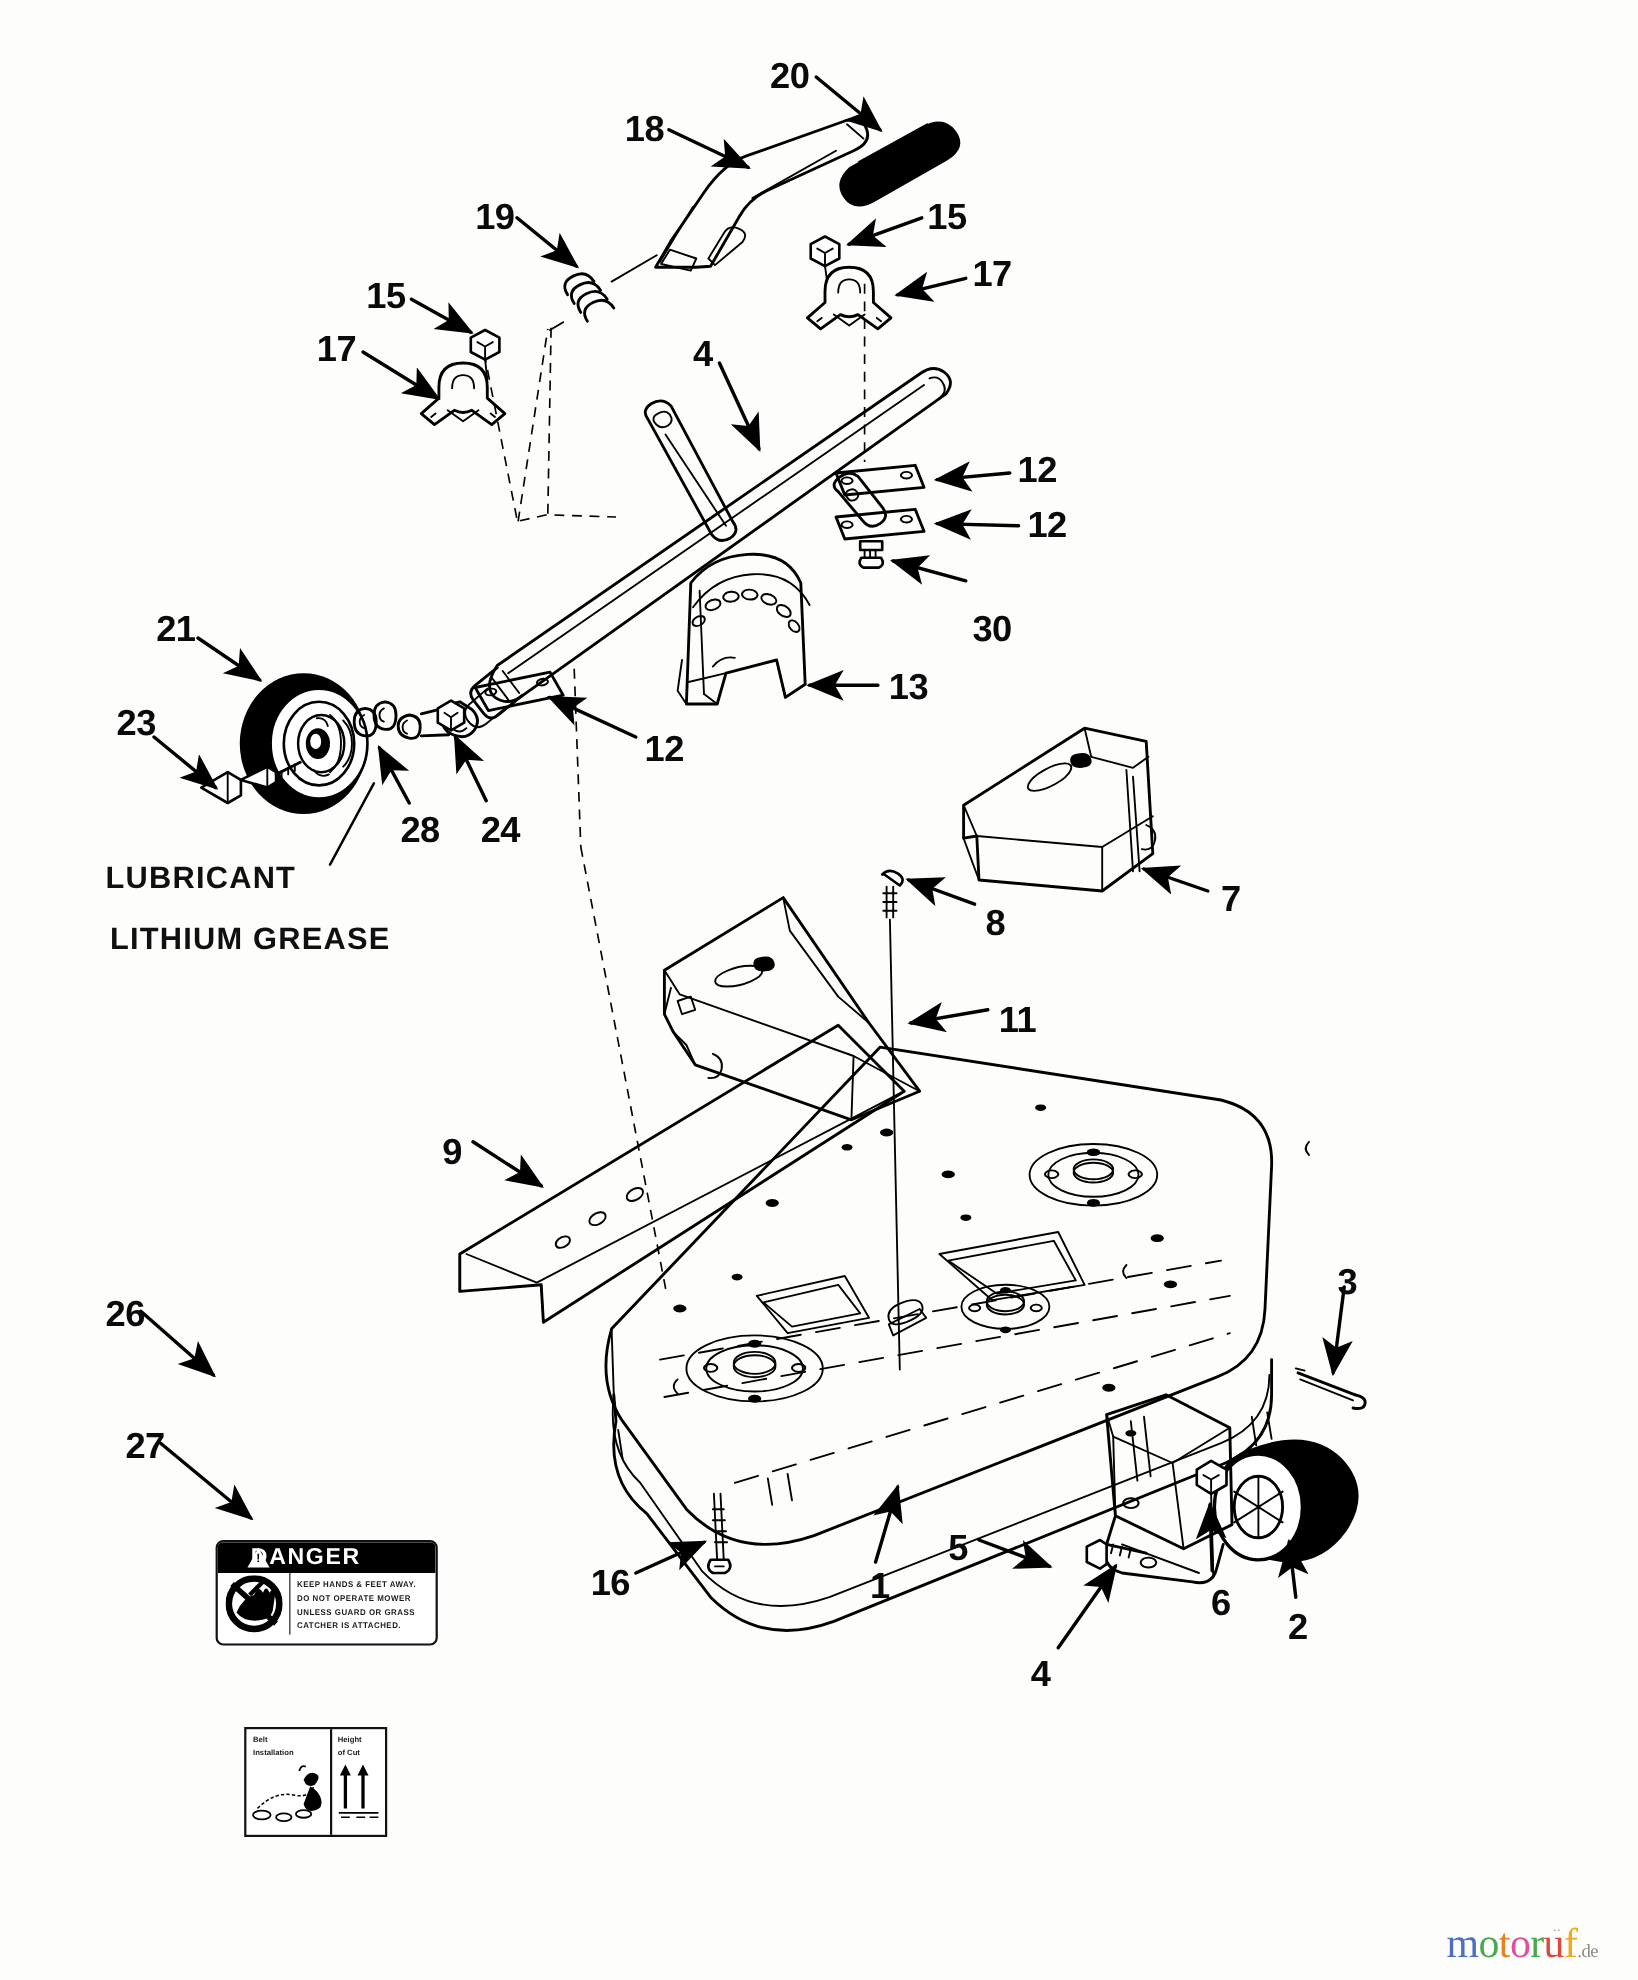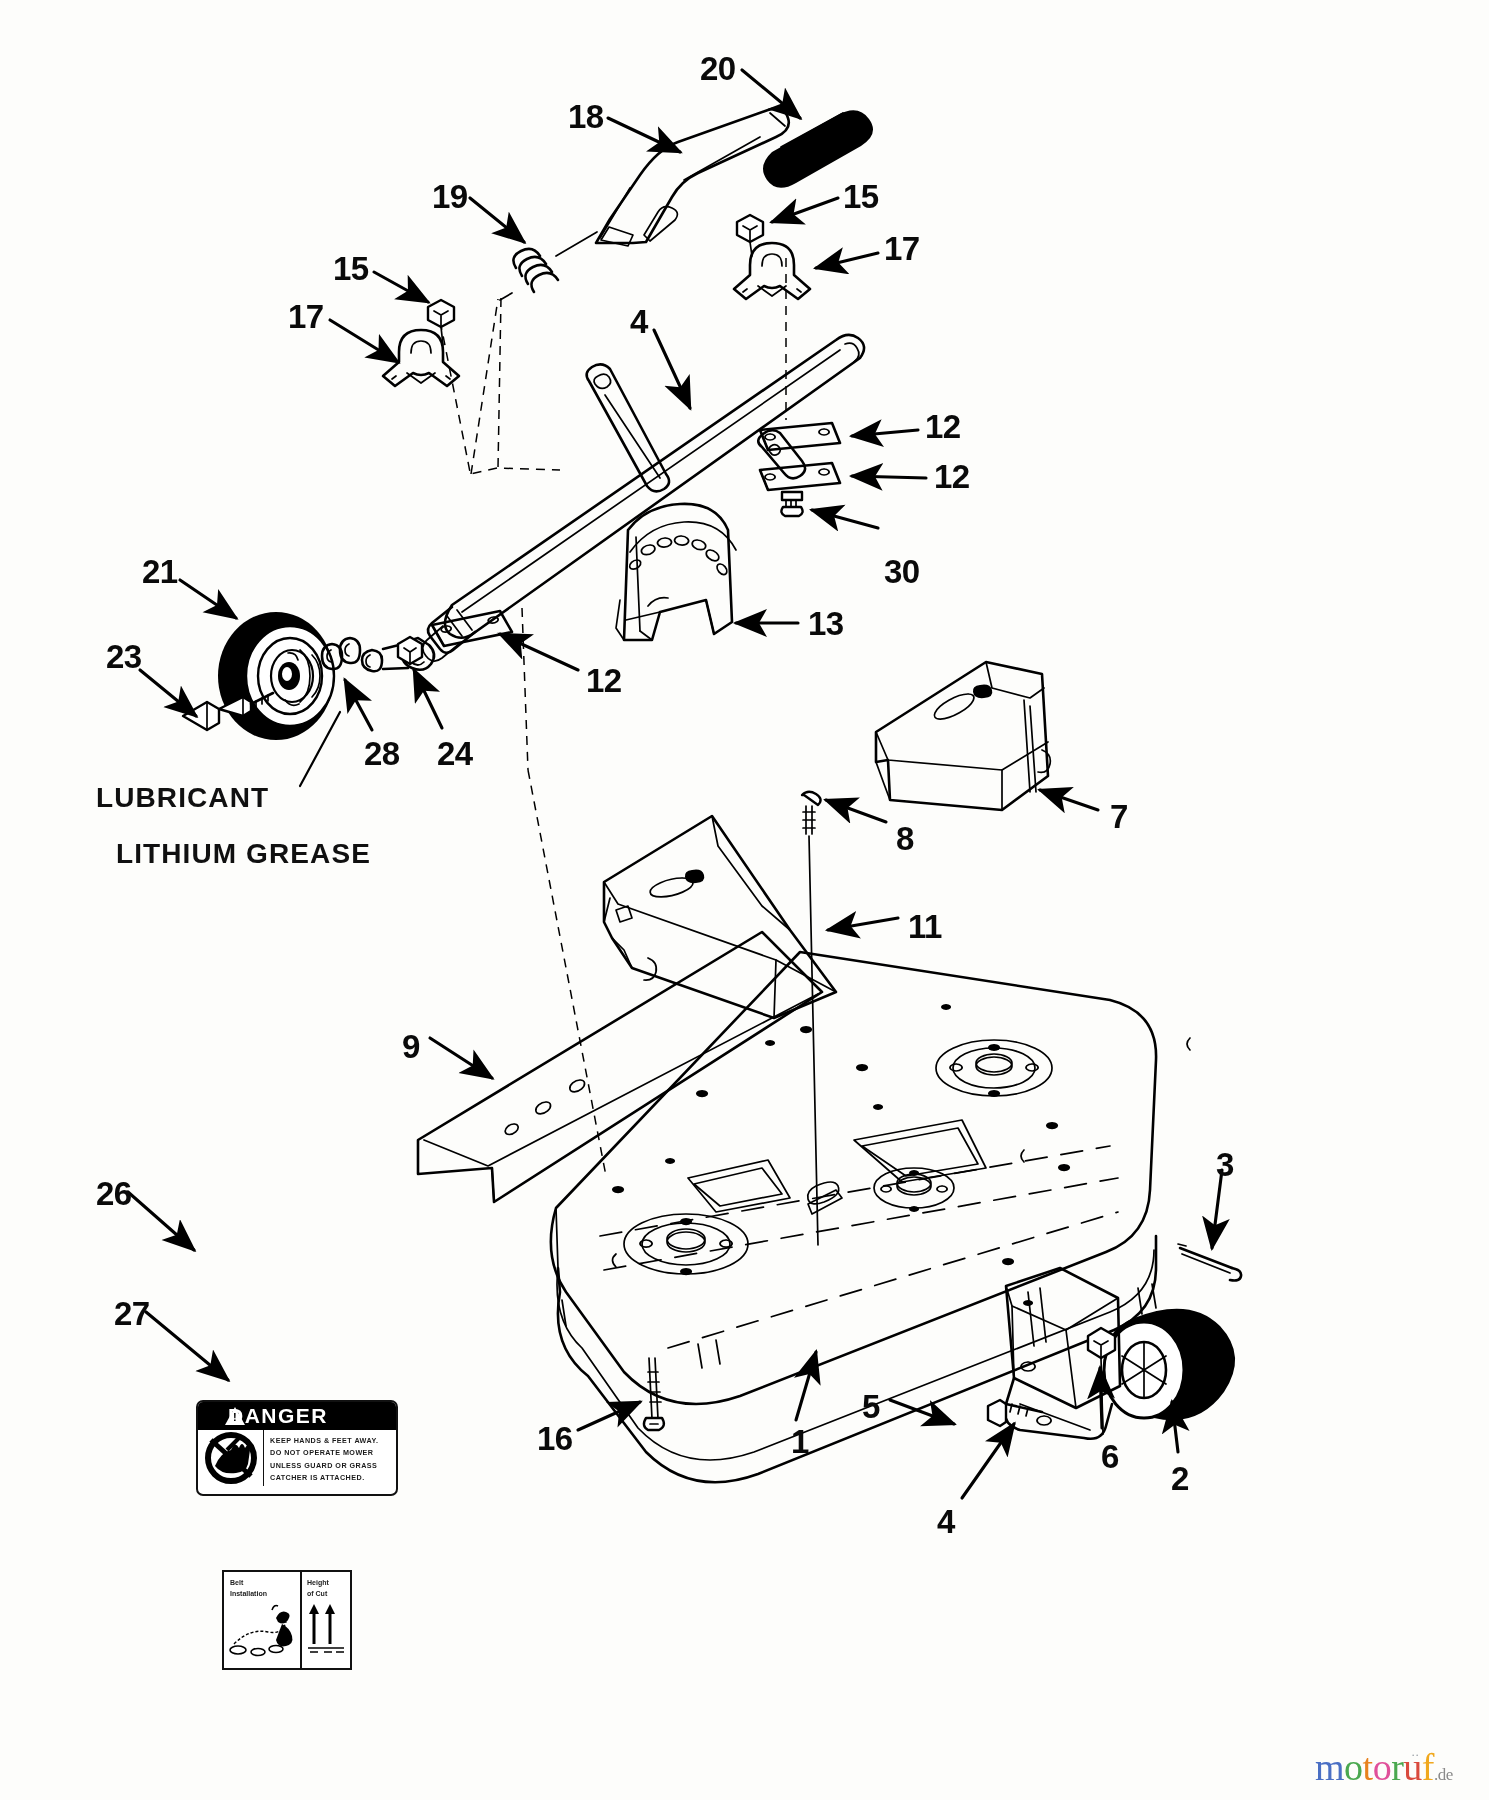--- a/index.html
+++ b/index.html
@@ -43,21 +43,21 @@
   }
   .lubeline {
     font-family: "Liberation Sans", sans-serif;
     font-weight: bold;
     font-size: 28px;
     letter-spacing: 1.1px;
     color: #101010;
     margin-bottom: 24px;
     white-space: nowrap;
   }
-  .lubeline.indent2 { margin-left: 20px; }
+  .lubeline.indent2 { margin-left: 4px; }
   .lubeline.indent3 { margin-left: 26px; }
 
   
   .decal-danger {
     position: absolute;
     left: 196px;
     top: 1400px;
     width: 202px;
     height: 96px;
     background: #ffffff;

